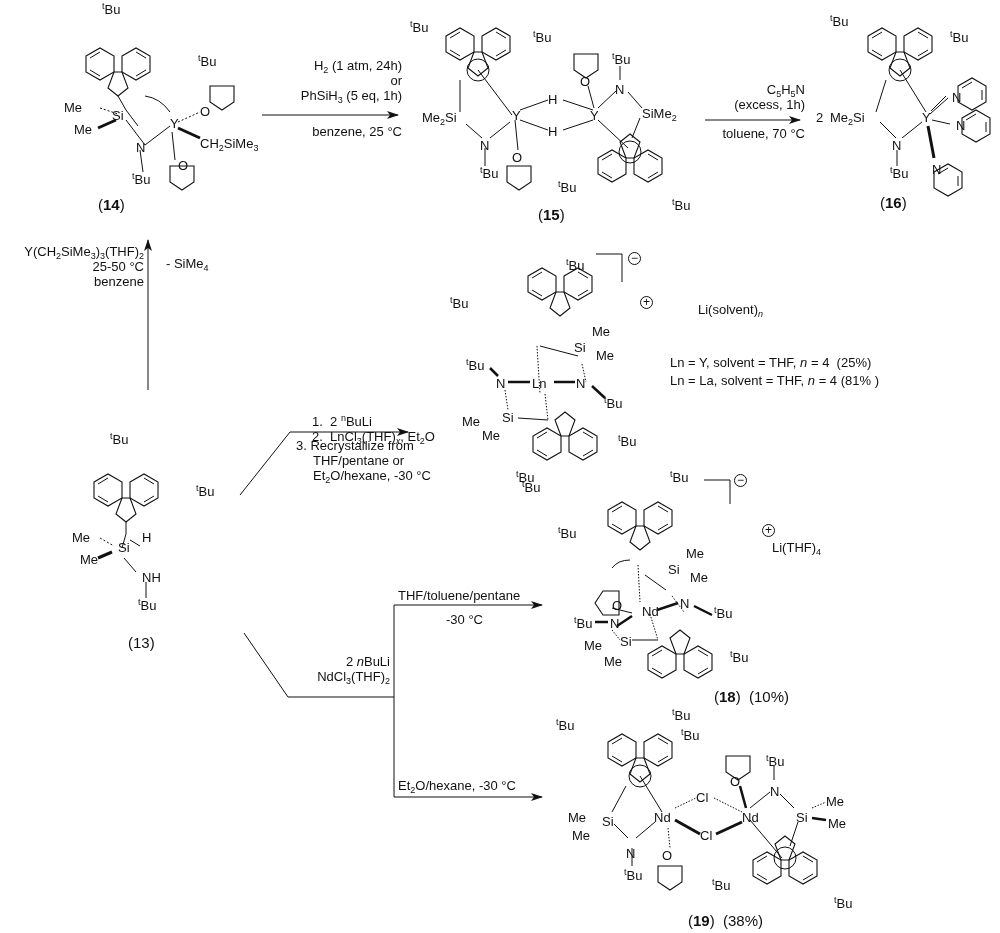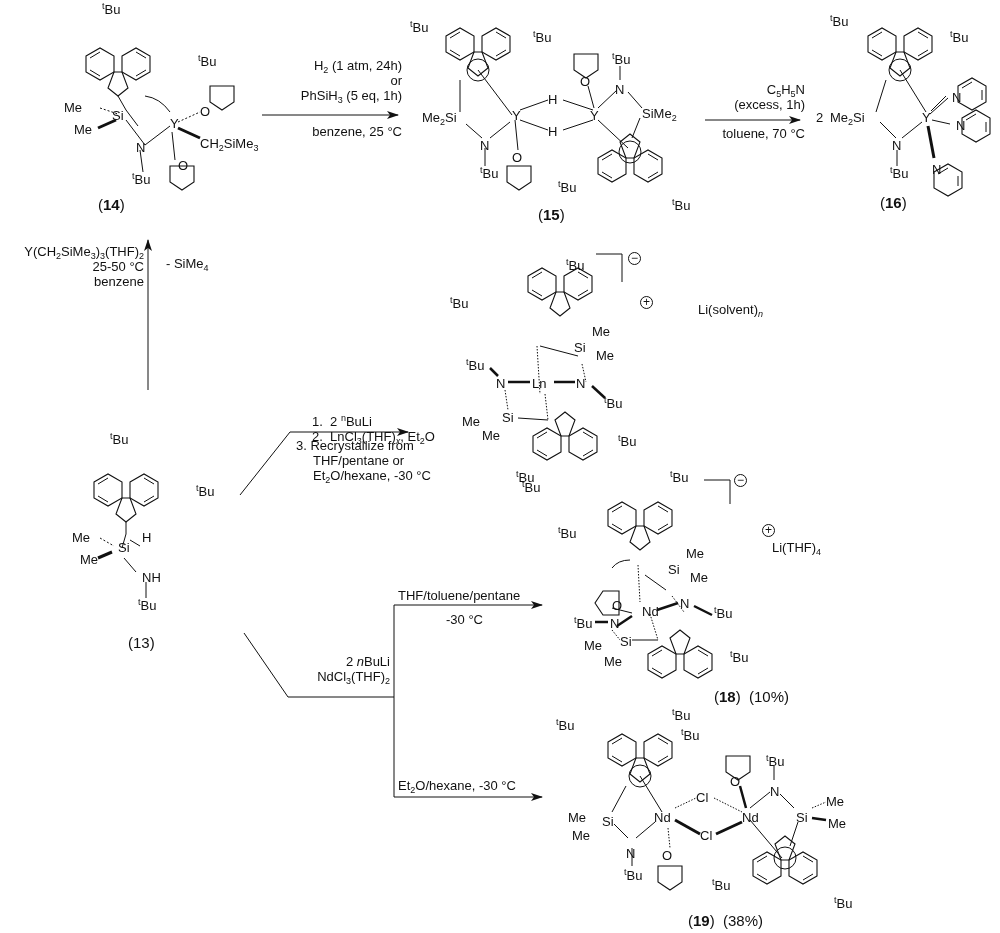--- a/index.html
+++ b/index.html
@@ -285,20 +285,22 @@
 <span class="at" style="left:532px;top:376px;">Ln</span>
 <span class="at" style="left:576px;top:376px;">N</span>
 <span class="at" style="left:604px;top:396px;"><sup>t</sup>Bu</span>
 <span class="at" style="left:462px;top:414px;">Me</span>
 <span class="at" style="left:502px;top:410px;">Si</span>
 <span class="at" style="left:482px;top:428px;">Me</span>
 <span class="at" style="left:618px;top:434px;"><sup>t</sup>Bu</span>
 <span class="at" style="left:522px;top:480px;"><sup>t</sup>Bu</span>
 
 <div class="t" style="left:670px;top:354px;line-height:18px;">
+  <div>Ln = Y, solvent = THF, <i>n</i> = 4&nbsp; (25%)</div>
+  <div>Ln = La, solvent = THF, <i>n</i> = 4 (81% )</div>
 </div>
 
 <div class="t c" style="left:290px;top:654px;width:100px;">
   <div>2 <i>n</i>BuLi</div>
   <div>NdCl<sub>3</sub>(THF)<sub>2</sub></div>
 </div>
 <span class="t" style="left:398px;top:588px;">THF/toluene/pentane</span>
 <span class="t" style="left:446px;top:612px;">-30 °C</span>
 <span class="t" style="left:398px;top:778px;">Et<sub>2</sub>O/hexane, -30 °C</span>
 

